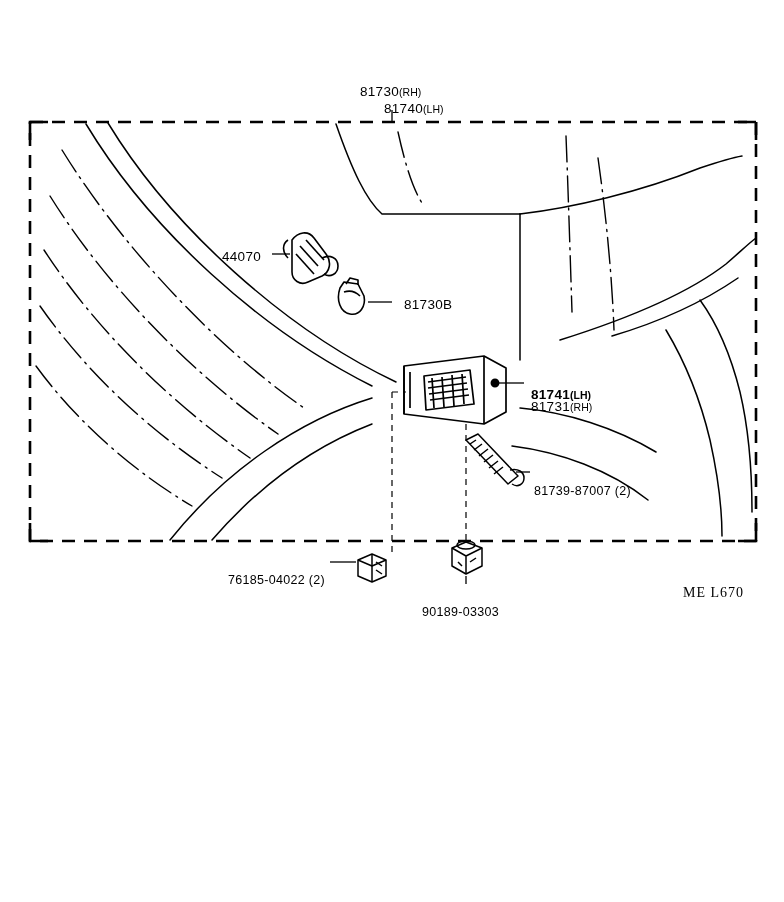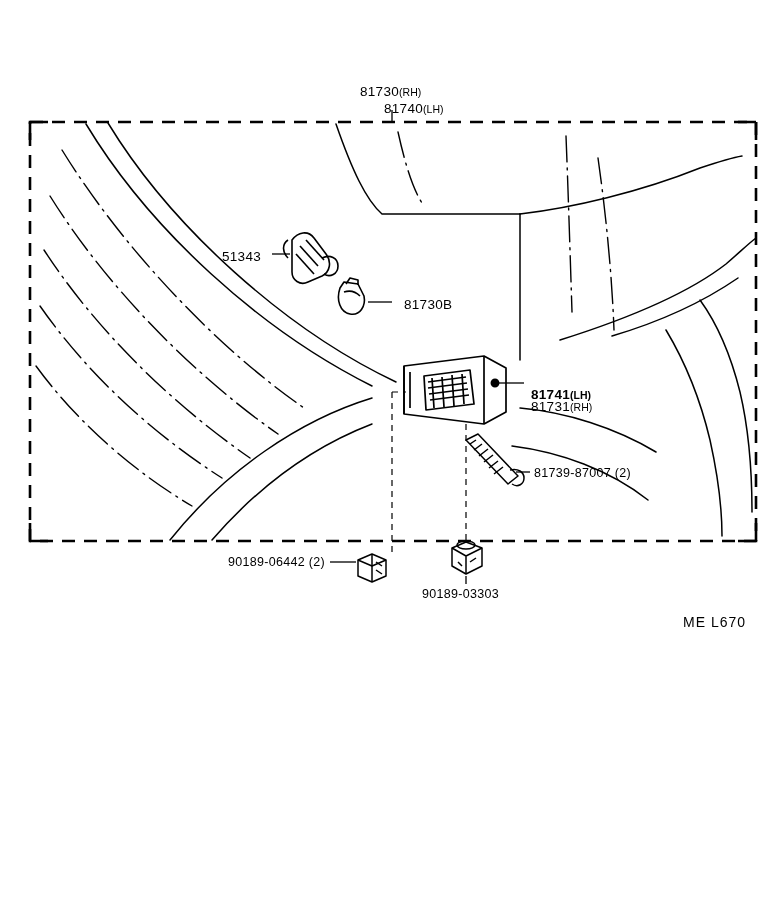--- a/index.html
+++ b/index.html
@@ -38,20 +38,21 @@
     color: #000;
     white-space: nowrap;
     line-height: 1.18;
   }
   .lbl .sfx {
     font-size: 10.5px;
     letter-spacing: 0;
   }
   .lbl.small {
     font-size: 12.5px;
+    margin-top: 18px;
   }
   .footer-code {
     position: absolute;
     font-family: "Liberation Sans", sans-serif;
     font-size: 14px;
     letter-spacing: 1px;
     color: #000;
     white-space: nowrap;
   }
 </style>
@@ -178,41 +179,41 @@
   </svg>
 
   <div class="lbl" style="left:360px; top:84px;">
     <span>81730</span><span class="sfx">(RH)</span>
   </div>
   <div class="lbl" style="left:360px; top:101px;margin-left:24px;">
     <span>81740</span><span class="sfx">(LH)</span>
   </div>
 
   <div class="lbl" style="left:222px; top:249px;">
-    <span>51343</span><span class="sfx"></span>
+    <span>44070</span><span class="sfx"></span>
   </div>
 
   <div class="lbl" style="left:396px; top:297px;margin-left:8px;">
     <span>81730B</span><span class="sfx"></span>
   </div>
 
   <div class="lbl" style="left:531px; top:370px;margin-top:29px;">
     <span>81731</span><span class="sfx">(RH)</span>
   </div>
   <div class="lbl" style="left:531px; top:387px;font-weight:bold;">
     <span>81741</span><span class="sfx">(LH)</span>
   </div>
 
   <div class="lbl small" style="left:534px; top:466px;">
     <span>81739-87007</span><span> (2)</span>
   </div>
 
   <div class="lbl small" style="left:228px; top:555px;">
-    <span>90189-06442</span><span> (2)</span>
+    <span>76185-04022</span><span> (2)</span>
   </div>
 
   <div class="lbl small" style="left:422px; top:587px;">
     <span>90189-03303</span><span></span>
   </div>
 
-  <div class="footer-code" style="left:683px; top:614px;">ME  L670</div>
+  <div class="footer-code" style="left:683px; top:585px;font-family:Liberation Serif, serif;">ME  L670</div>
 
 </div>
 
 </body></html>

